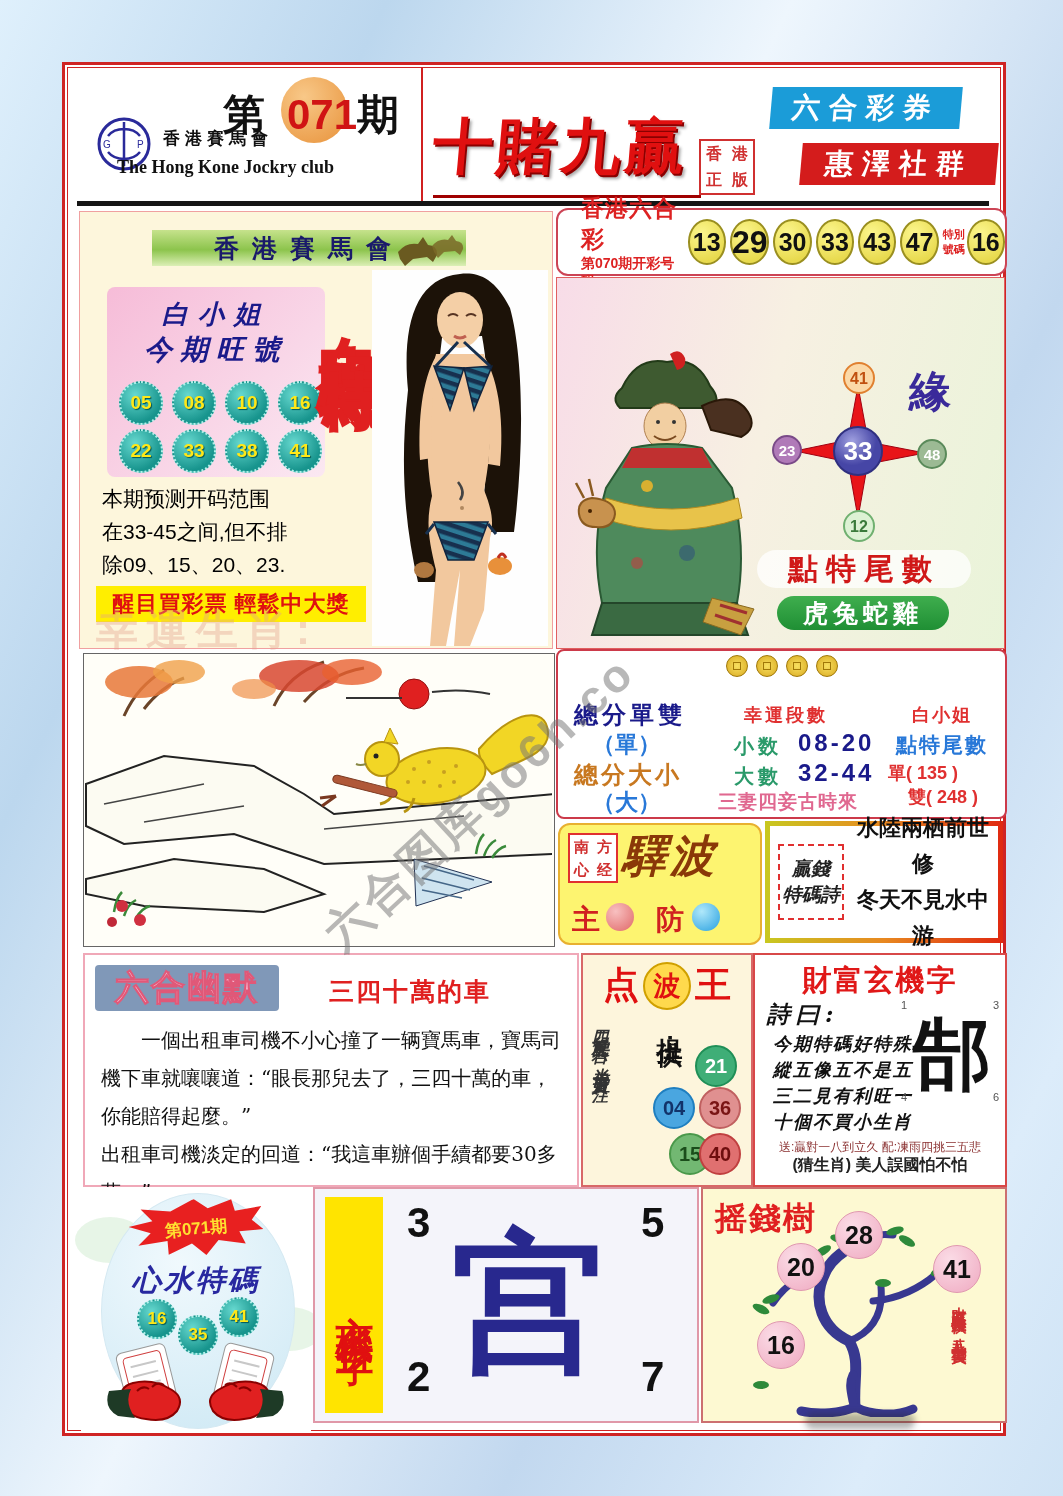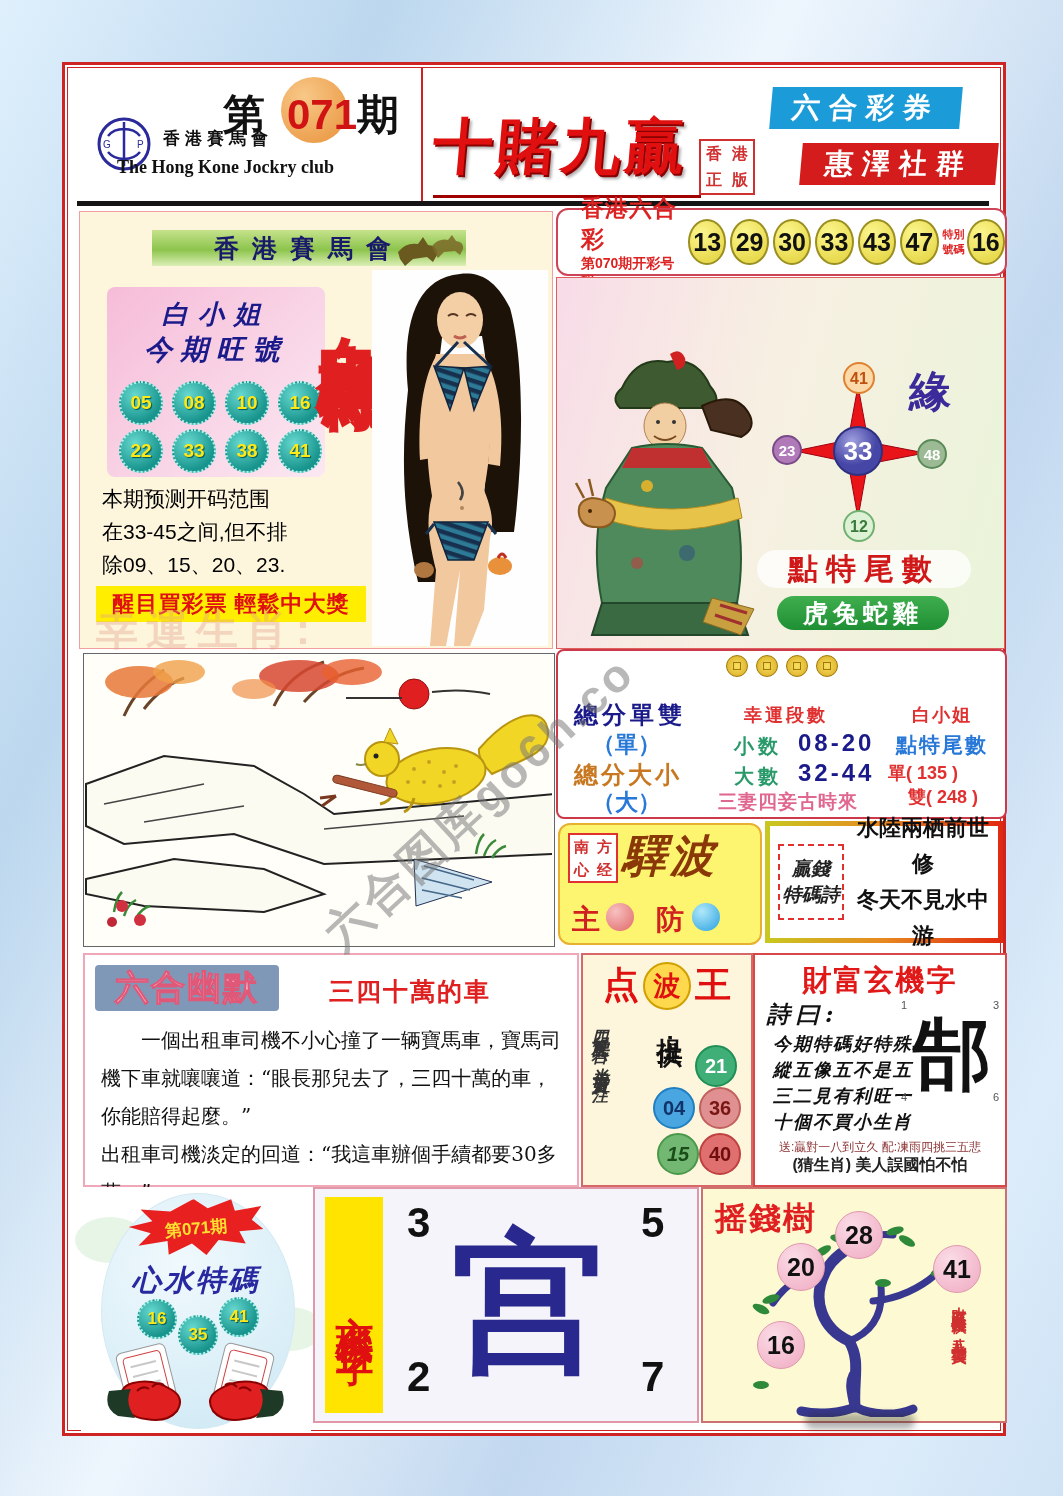--- a/index.html
+++ b/index.html
@@ -129,21 +129,21 @@
         </svg>
       </div>
     </div>
 
     <div class="abs" style="left:491px;top:143px;width:447px;height:64px;border:2px solid #cc4455;border-radius:12px;background:#fff;display:flex;align-items:center;">
       <div style="width:128px;padding-left:23px;">
         <div class="b" style="color:#d22;font-size:23px;letter-spacing:1px;">香港六合彩</div>
         <div class="b" style="color:#d22;font-size:14px;">第070期开彩号码</div>
       </div>
       <div class="yball" style="width:42px;height:42px;font-size:25px;margin:0 2px;">13</div>
-      <div class="yball" style="width:42px;height:42px;font-size:25px;margin:0 2px;">29</div>
+      <div class="yball" style="width:42px;height:42px;font-size:32px;margin:0 2px;">29</div>
       <div class="yball" style="width:42px;height:42px;font-size:25px;margin:0 2px;">30</div>
       <div class="yball" style="width:42px;height:42px;font-size:25px;margin:0 2px;">33</div>
       <div class="yball" style="width:42px;height:42px;font-size:25px;margin:0 2px;">43</div>
       <div class="yball" style="width:42px;height:42px;font-size:25px;margin:0 2px;">47</div>
       <div class="grid2" style="width:26px;margin:0 2px;text-align:center;">
         <span class="b" style="font-size:11px;color:#d22;">特</span>
         <span class="b" style="font-size:11px;color:#d22;">別</span>
         <span class="b" style="font-size:11px;color:#d22;">號</span>
         <span class="b" style="font-size:11px;color:#d22;">碼</span>
       </div>
@@ -313,21 +313,21 @@
         <span class="b" style="font-size:36px;color:#e01010;">王</span>
       </div>
       <div class="abs vtext" style="left:6px;top:62px;height:160px;">
         <span class="brush" style="font-size:16px;color:#333;letter-spacing:3px;margin-left:6px;">四二得意配六合</span>
         <span class="brush" style="font-size:16px;color:#333;letter-spacing:3px;">半信半疑買一注</span>
       </div>
       <div class="abs vtext b" style="left:70px;top:62px;height:100px;font-size:26px;color:#111;letter-spacing:4px;">提供:</div>
       <div class="abs dball" style="left:112px;top:90px;width:38px;height:38px;background:#3fae77;border:2px solid #1f8f57;color:#fff;font-size:20px;">21</div>
       <div class="abs dball" style="left:70px;top:132px;width:38px;height:38px;background:#4aa6e0;border:2px solid #1f7fc0;color:#12336a;font-size:20px;">04</div>
       <div class="abs dball" style="left:116px;top:132px;width:38px;height:38px;background:#e09090;border:2px solid #c06060;color:#7a1515;font-size:20px;">36</div>
-      <div class="abs dball" style="left:74px;top:178px;width:38px;height:38px;background:#72b872;border:2px solid #4a984a;color:#1a4d1a;font-size:20px;font-style:italic;">15</div>
+      <div class="abs dball" style="left:86px;top:178px;width:38px;height:38px;background:#72b872;border:2px solid #4a984a;color:#1a4d1a;font-size:20px;">15</div>
       <div class="abs dball" style="left:116px;top:178px;width:38px;height:38px;background:#e07070;border:2px solid #c04040;color:#6e0e0e;font-size:20px;">40</div>
     </div>
 
     <div class="abs" style="left:688px;top:888px;width:250px;height:230px;background:#fff;border:2px solid #d84848;">
       <div class="abs b" style="left:0;top:6px;width:250px;text-align:center;font-size:29px;color:#e01818;letter-spacing:2px;">財富玄機字</div>
       <div class="abs brush" style="left:12px;top:44px;font-size:23px;color:#111;letter-spacing:6px;">詩曰:</div>
       <div class="abs" style="left:18px;top:76px;">
         <div class="brush" style="font-size:18px;line-height:26px;color:#111;letter-spacing:2px;">今期特碼好特殊</div>
         <div class="brush" style="font-size:18px;line-height:26px;color:#111;letter-spacing:2px;">縱五像五不是五</div>
         <div class="brush" style="font-size:18px;line-height:26px;color:#111;letter-spacing:2px;">三二見有利旺一</div>

